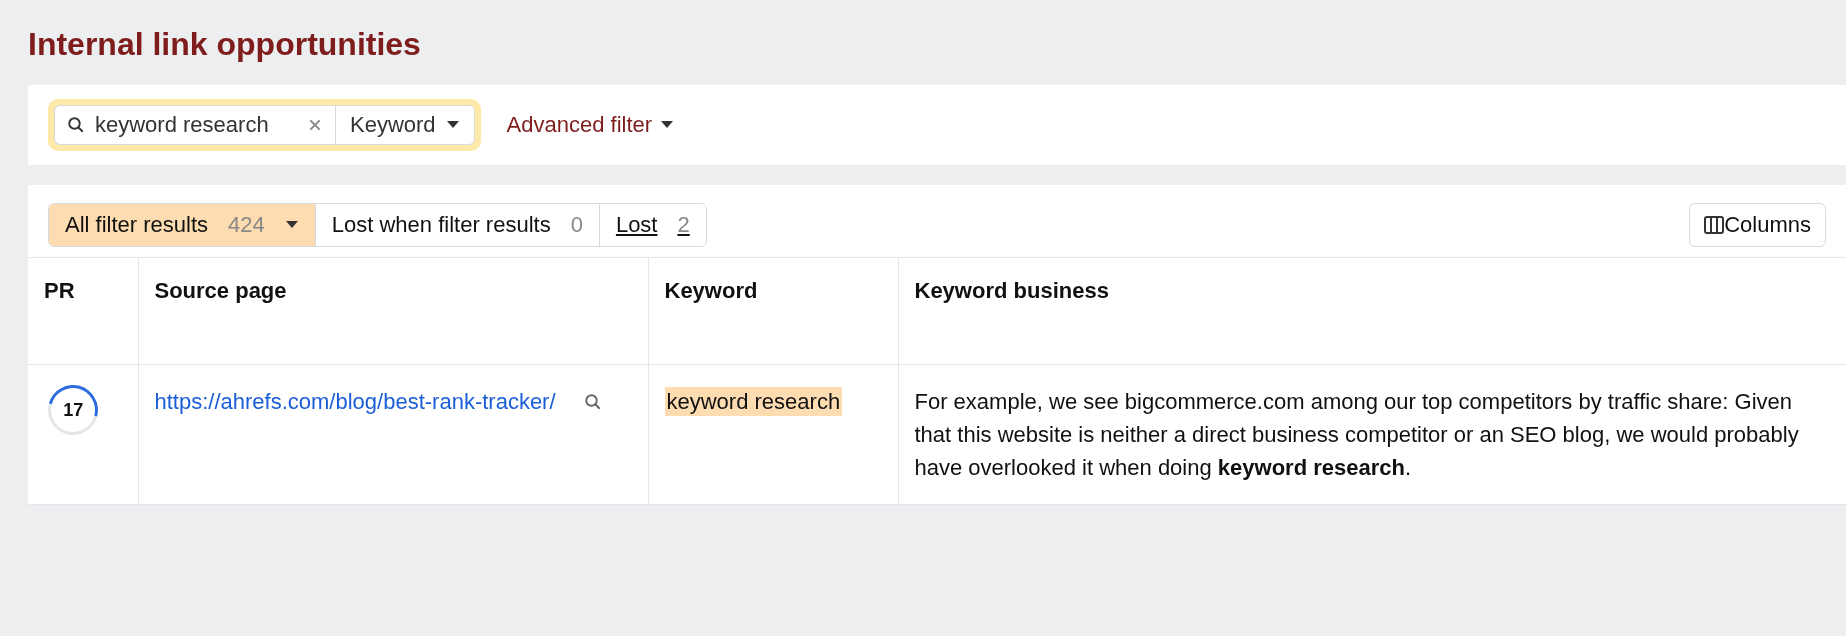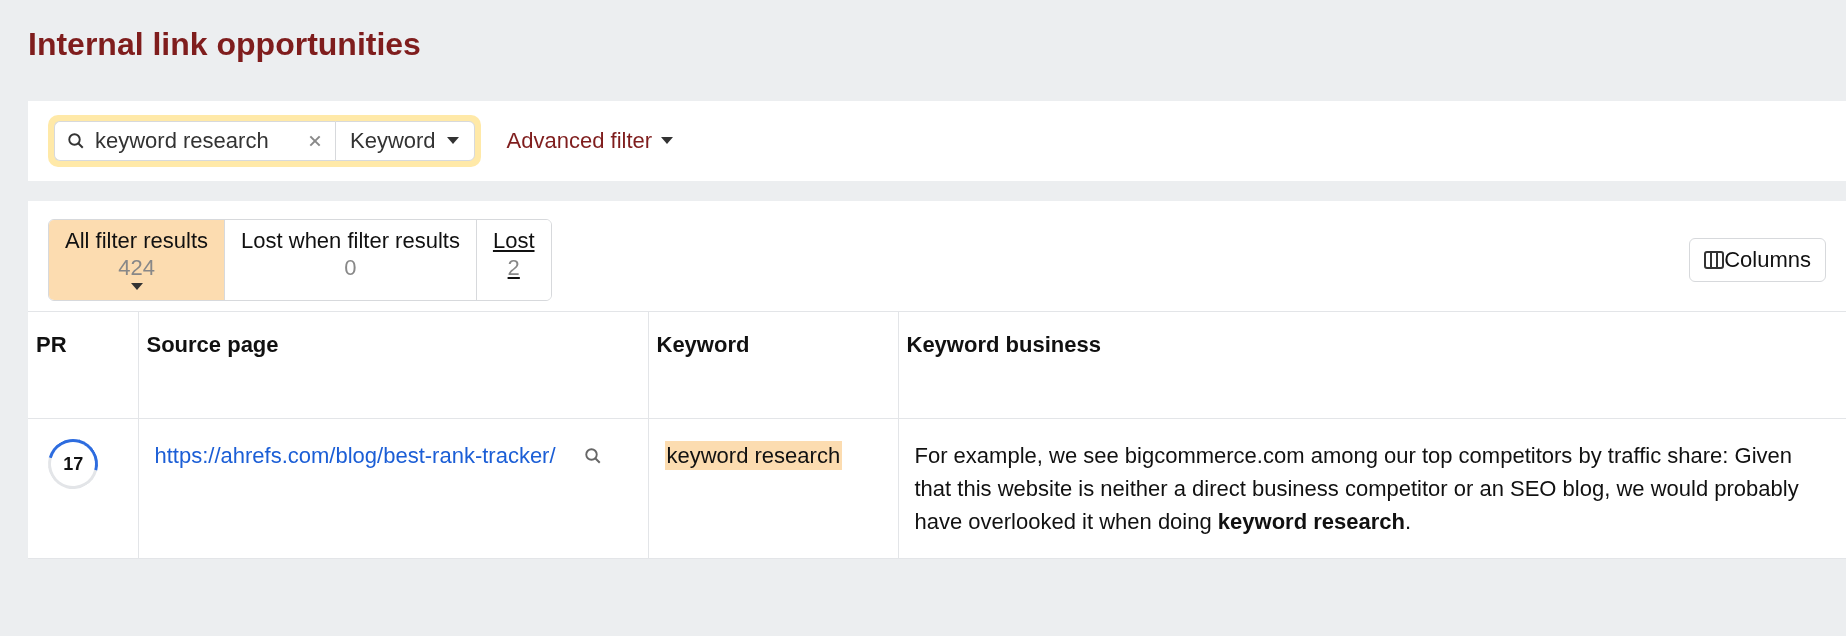--- a/index.html
+++ b/index.html
@@ -10,21 +10,21 @@
       font-size: 22px;
     }
     .page-title {
       font-size: 32px;
       font-weight: 700;
       padding: 26px 28px 22px 28px;
       color: #7f1d1d;
     }
     .panel {
       background: #fff;
-      margin: 16px 0 20px 28px;
+      margin: 0 0 20px 28px;
     }
     .filter-bar {
       padding: 14px 20px;
       display: flex;
       align-items: center;
       gap: 18px;
     }
     .highlight-wrap {
       background: #ffe9a8;
       border-radius: 10px;
@@ -88,26 +88,25 @@
     .seg-group {
       display: flex;
       border: 1px solid #d7d9dc;
       border-radius: 6px;
       overflow: hidden;
     }
     .seg {
       padding: 8px 16px;
       display: flex;
       align-items: center;
-      gap: 1px;
+      gap: 20px;
       cursor: pointer;
       font-size: 22px;
       border-right: 1px solid #d7d9dc;
       background: #fff;
-      flex-direction: column;
     }
     .seg:last-child { border-right: none; text-decoration: underline; }
     .seg.active { background: #fcdcb0; }
     .seg .count { color: #888; }
     .columns-btn {
       border: 1px solid #d7d9dc;
       border-radius: 6px;
       background: #fff;
       padding: 8px 14px;
       display: flex;
@@ -118,21 +117,21 @@
     }
     table {
       width: 100%;
       border-collapse: collapse;
       table-layout: fixed;
     }
     thead th {
       text-align: left;
       font-weight: 700;
       font-size: 22px;
-      padding: 20px 16px 60px 8px;
+      padding: 20px 16px 60px 16px;
       border-top: 1px solid #e3e5e8;
       border-bottom: 1px solid #e3e5e8;
       vertical-align: top;
       color: #111;
     }
     tbody td {
       padding: 20px 16px;
       vertical-align: top;
       border-bottom: 1px solid #e3e5e8;
       font-size: 22px;

